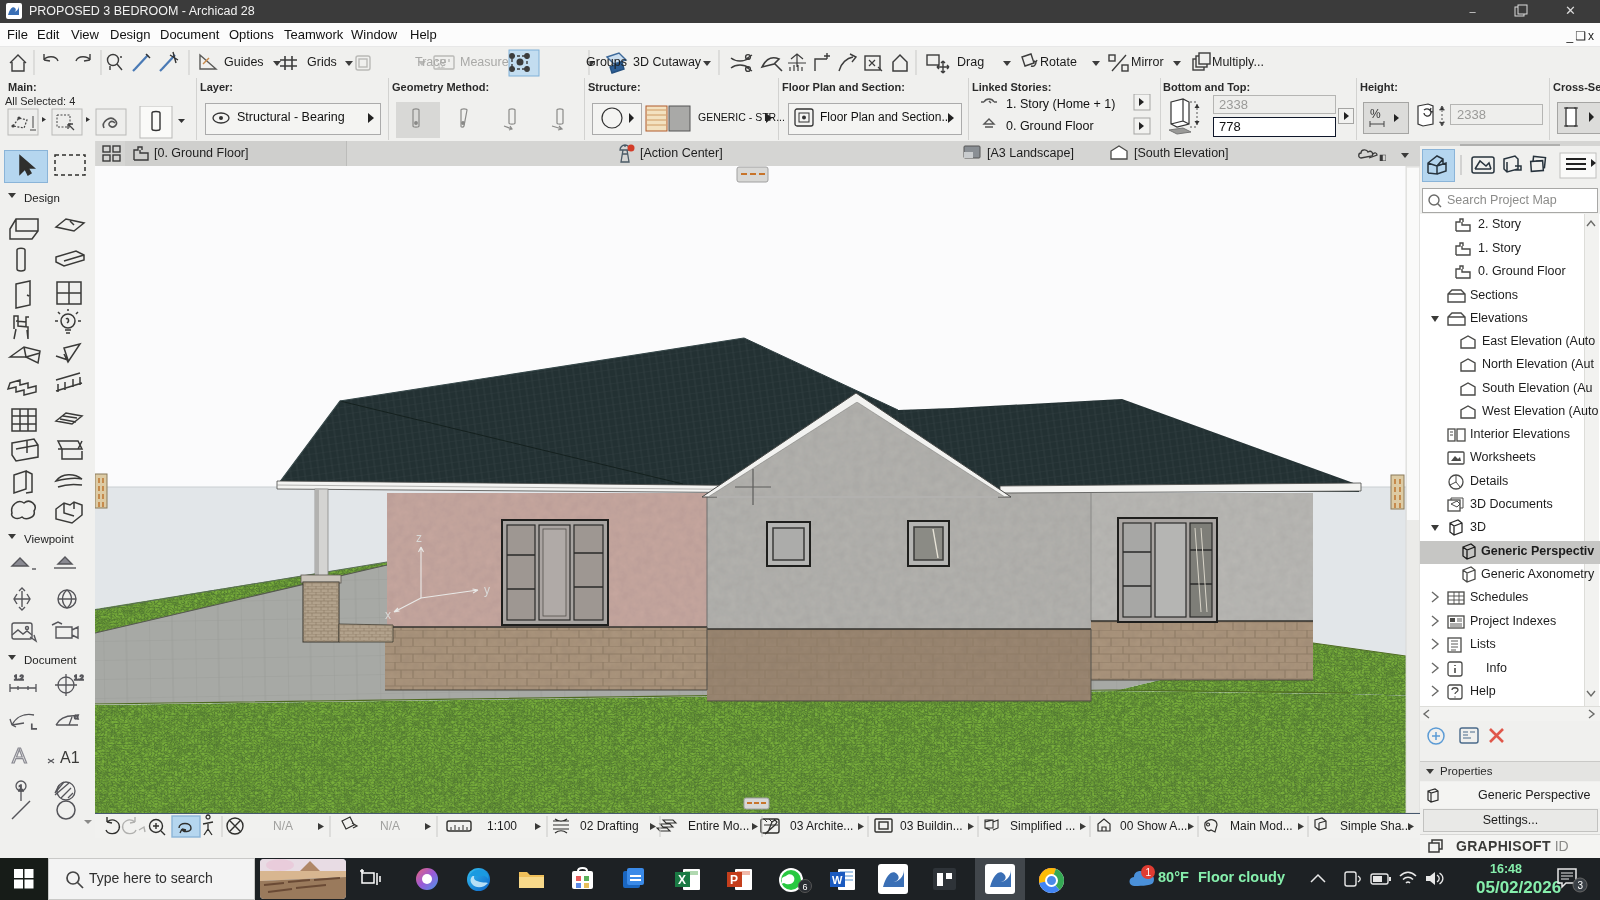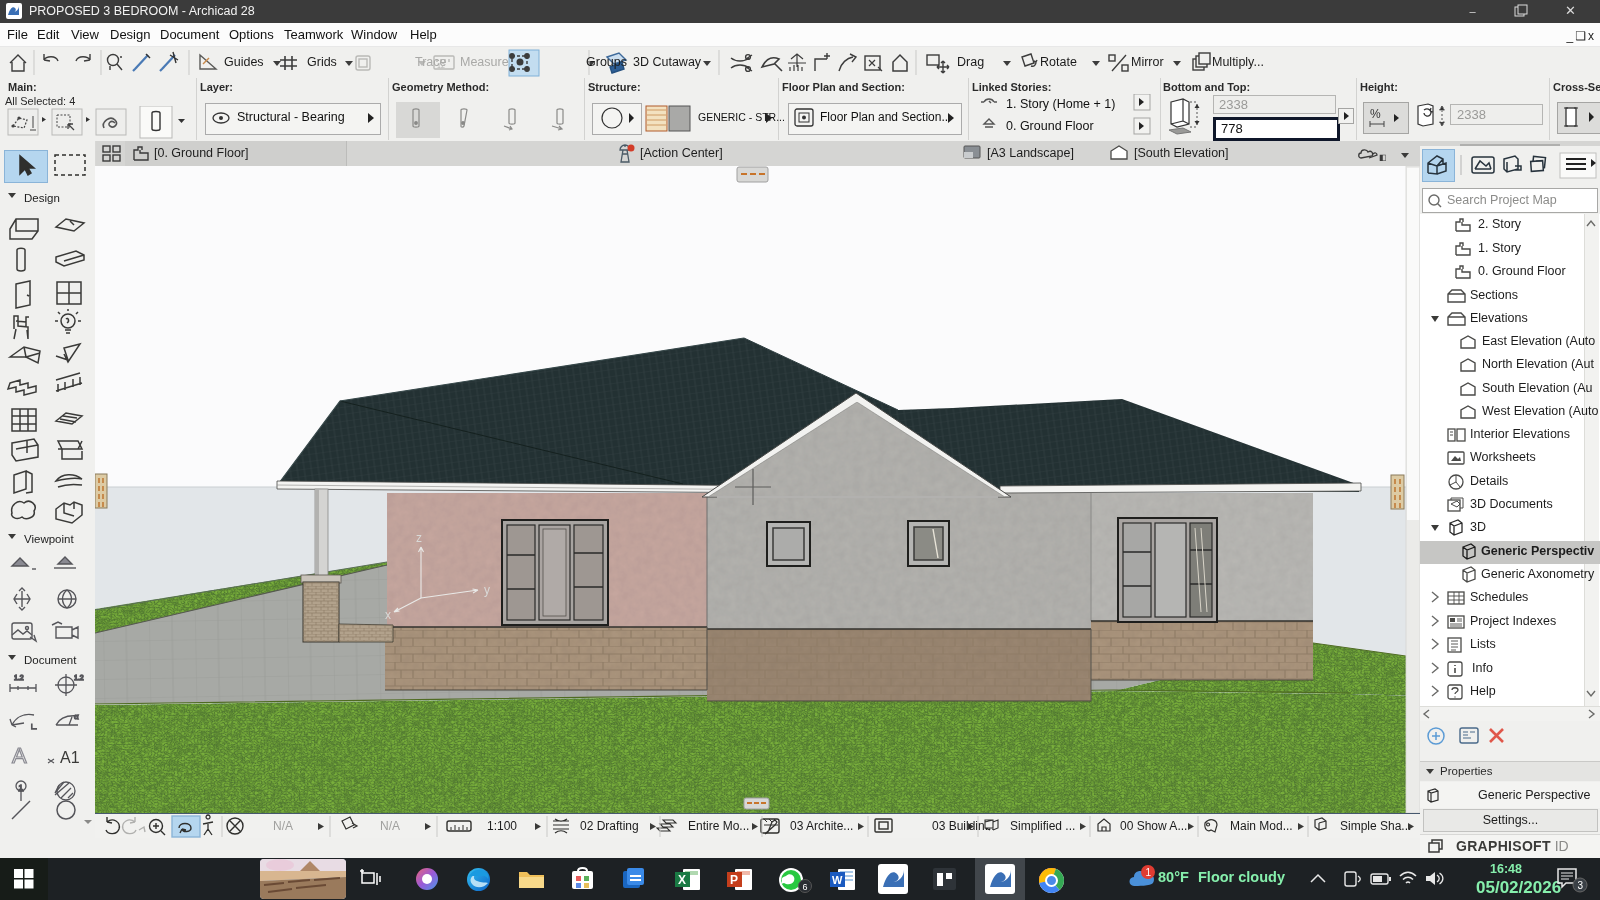--- a/index.html
+++ b/index.html
@@ -253,21 +253,21 @@
  <div class="abs" style="left:1006px;top:19px;font-size:12.5px;color:#111;">1. Story (Home + 1)</div>
  <div class="abs" style="left:1006px;top:41px;font-size:12.5px;color:#111;">0. Ground Floor</div>
 
  <svg class="abs" style="left:1166px;top:18px" width="44" height="42">
   <path d="M5 6 l12 -3 l6 3 l0 22 l-12 3 l-6 -3 z M17 3 l0 22 m-12 3 l12 -3 m0 0 l6 3" fill="#fff" stroke="#333" stroke-width="1.2"></path>
   <path d="M24 6 l8 0 M24 31 l8 0 M31 8 l0 21" fill="none" stroke="#555" stroke-dasharray="2 2"></path>
   <path d="M31 8 l-2.5 4 l5 0 z M31 29 l-2.5 -4 l5 0 z" fill="#333"></path>
   <path d="M3 34 l14 -2 l8 4 l-14 2 z" fill="#9a9a98" stroke="#777"></path>
  </svg>
  <div class="abs" style="left:1213px;top:17px;width:116px;height:17px;background:#eeeeec;border:1px solid #b5b5b3;font-size:13px;color:#9a9a98;padding-left:5px;line-height:17px;">2338</div>
- <div class="abs" style="left:1213px;top:39px;width:116px;height:18px;background:#fff;border:3px solid #0f172a;font-size:13px;color:#111;padding-left:5px;line-height:18px;">778</div>
+ <div class="abs" style="left:1213px;top:39px;width:116px;height:18px;background:#fff;border:1px solid #0f172a;font-size:13px;color:#111;padding-left:5px;line-height:18px;">778</div>
  <svg class="abs" style="left:1338px;top:30px" width="16" height="16">
       <rect x="0.5" y="0.5" width="15" height="15" fill="#f2f2f0" stroke="#a5a5a3"></rect>
       <path d="M6 4 l5 4 l-5 4 z" fill="#222"></path>
     </svg>
 
  <div class="abs" style="left:1363px;top:24px;width:44px;height:30px;background:#dcdcda;border:1px solid #a5a5a3;"></div>
  <svg class="abs" style="left:1368px;top:28px" width="36" height="24">
       <text x="2" y="12" font-size="12" fill="#333">%</text>
       <path d="M2 18 l14 0 M2 15 l0 6 M16 15 l0 6" stroke="#444" fill="none"></path>
       <path d="M26 8 l5 4 l-5 4 z" fill="#222"></path>
@@ -734,21 +734,21 @@
         <span class="abs" style="left:50px;top:3px;">Lists</span>
       </div>
   <div class="abs treerow" style="top:517px;">
         <svg class="abs" style="left:10px;top:4px" width="10" height="12">
           <path d="M2 1 L8 6 L2 11" fill="none" stroke="#6a6a68" stroke-width="1.4"></path>
         </svg>
         <svg class="abs" style="left:27px;top:3px" width="20" height="16">
           <rect x="1" y="1" width="14" height="14" rx="2" fill="none" stroke="#4a4a48" stroke-width="1.3"></rect>
           <path d="M8 4 l0 1 M8 7 l0 5" stroke="#4a4a48" stroke-width="1.6"></path>
         </svg>
-        <span class="abs" style="left:52px;top:3px;">Info</span>
+        <span class="abs" style="left:66px;top:3px;">Info</span>
       </div>
   <div class="abs treerow" style="top:540px;">
         <svg class="abs" style="left:10px;top:4px" width="10" height="12">
           <path d="M2 1 L8 6 L2 11" fill="none" stroke="#6a6a68" stroke-width="1.4"></path>
         </svg>
         <svg class="abs" style="left:27px;top:3px" width="20" height="16">
           <rect x="1" y="1" width="14" height="14" rx="2" fill="none" stroke="#4a4a48" stroke-width="1.3"></rect>
           <path d="M5 6 c0 -3,6 -3,6 0 c0 2,-3 2,-3 4 M8 12.5 l0 1" stroke="#4a4a48" stroke-width="1.3" fill="none"></path>
         </svg>
         <span class="abs" style="left:50px;top:3px;">Help</span>
@@ -849,36 +849,43 @@
         <line x1="1103" y1="2" x2="1103" y2="23"></line>
         <line x1="1213" y1="2" x2="1213" y2="23"></line>
       </g>
  </svg>
  <div class="abs sbtext sbna" style="left:178px;">N/A</div>
  <div class="abs sbtext sbna" style="left:285px;">N/A</div>
  <div class="abs sbtext" style="left:392px;">1:100</div>
  <div class="abs sbtext" style="left:485px;">02 Drafting</div>
  <div class="abs sbtext" style="left:593px;">Entire Mo...</div>
  <div class="abs sbtext" style="left:695px;">03 Archite...</div>
- <div class="abs sbtext" style="left:805px;margin-left:32px;">03 Buildin...</div>
+ <div class="abs sbtext" style="left:805px;">03 Buildin...</div>
  <div class="abs sbtext" style="left:915px;">Simplified ...</div>
  <div class="abs sbtext" style="left:1025px;">00 Show A...</div>
  <div class="abs sbtext" style="left:1135px;">Main Mod...</div>
  <div class="abs sbtext" style="left:1245px;">Simple Sha...</div>
 </div>
 <div class="abs" id="understrip"></div>
 
 <div class="abs" id="taskbar">
  <div class="abs" style="left:0;top:0;width:48px;height:42px;background:#171c18;"></div>
  <svg class="abs" style="left:14px;top:11px" width="20" height="20">
       <rect x="0" y="0" width="9" height="9" fill="#fff"></rect>
       <rect x="10.5" y="0" width="9" height="9" fill="#fff"></rect>
       <rect x="0" y="10.5" width="9" height="9" fill="#fff"></rect>
       <rect x="10.5" y="10.5" width="9" height="9" fill="#fff"></rect>
     </svg>
+ <div class="abs" style="left:48px;top:0;width:207px;height:42px;background:#f3f3f3;border:1px solid #c9c9c7;box-sizing:border-box;">
+  <svg class="abs" style="left:16px;top:11px" width="20" height="20">
+        <circle cx="8" cy="8" r="6" fill="none" stroke="#444" stroke-width="1.7"></circle>
+        <line x1="12.5" y1="12.5" x2="18" y2="18" stroke="#444" stroke-width="1.7"></line>
+      </svg>
+  <div class="abs" style="left:40px;top:11px;font-size:14px;color:#2e2e2e;">Type here to search</div>
+ </div>
  <div class="abs" style="left:260px;top:1px;width:86px;height:40px;border-radius:4px;overflow:hidden;">
   <svg width="86" height="40">
         <rect width="86" height="40" fill="#cfd9e4"></rect>
         <rect y="0" width="86" height="14" fill="#e8dce4"></rect>
         <path d="M0 12 L86 12 L86 18 L0 22 Z" fill="#d8b690"></path>
         <ellipse cx="20" cy="6" rx="14" ry="6" fill="#e8c8d8" opacity="0.8"></ellipse>
         <path d="M50 2 L60 12 L40 12 Z" fill="#b08868"></path>
         <path d="M0 22 L86 18 L86 40 L0 40 Z" fill="#9a7a5c"></path>
         <path d="M4 26 l20 -2 M28 23 l22 -2 M54 21 l26 -2 M8 33 l24 -3 M36 29 l30 -3" stroke="#6a4a35" stroke-width="2"></path>
       </svg>

